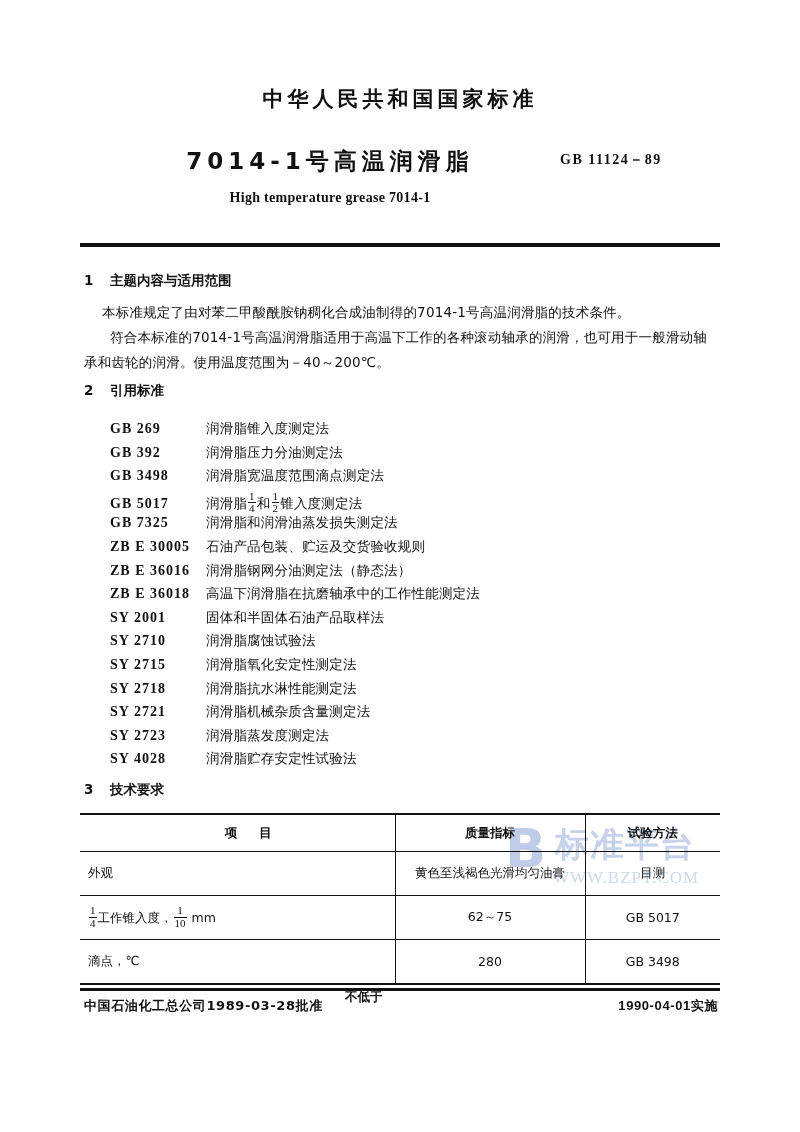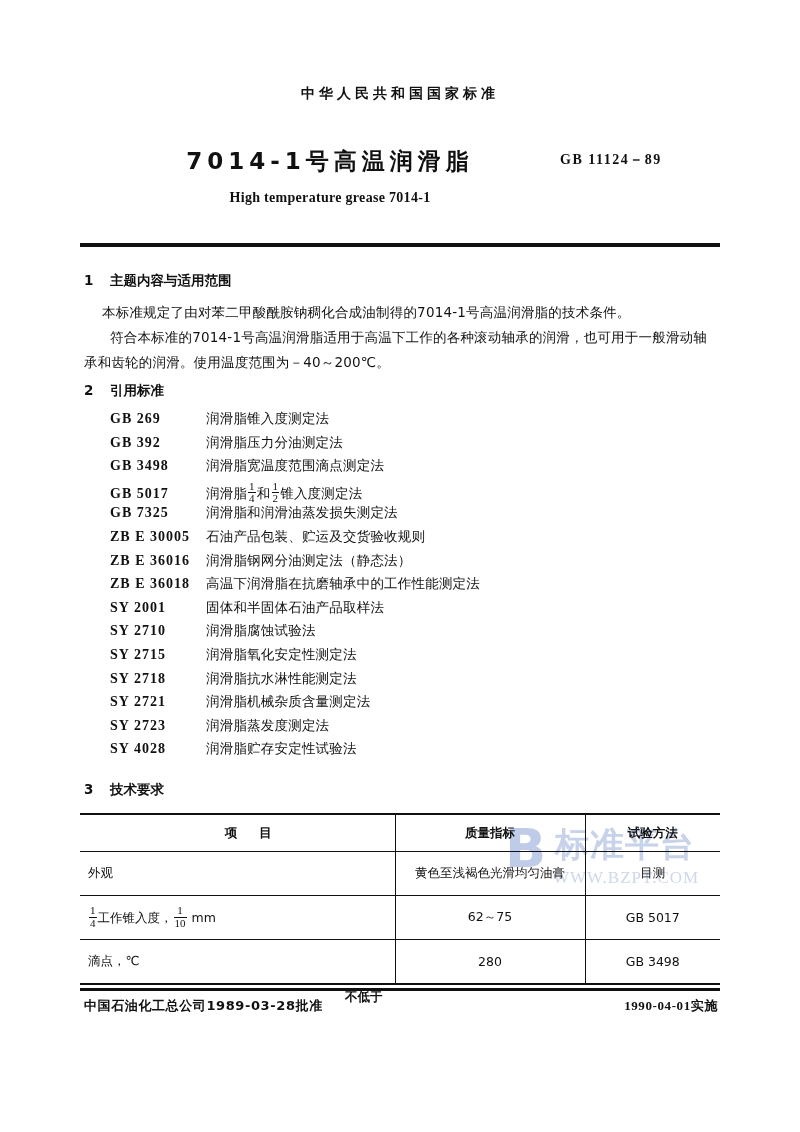--- a/index.html
+++ b/index.html
@@ -67,21 +67,21 @@
 
   
   .content { position: relative; z-index: 10; }
 
   .std-org {
     position: absolute;
     left: 0; right: 0;
     top: 85px;
     text-align: center;
     font-family: "DejaVu Sans", sans-serif;
-    font-size: 14px;
+    font-size: 21px;
     font-weight: bold;
     letter-spacing: 4px;
     color: #111;
   }
   .doc-title {
     position: absolute;
     left: 130px;
     top: 146px;
     width: 400px;
     text-align: center;
@@ -139,21 +139,21 @@
     font-family: "DejaVu Sans", sans-serif;
     font-size: 13.5px;
     color: #111;
     line-height: 25px;
     letter-spacing: 0.2px;
   }
 
   .ref-list {
     position: absolute;
     left: 110px;
-    top: 410px;
+    top: 420px;
     width: 600px;
   }
   .ref-item {
     display: flex;
     align-items: baseline;
     height: 23.6px;
     font-family: "DejaVu Sans", sans-serif;
     font-size: 13.5px;
     color: #111;
     white-space: nowrap;
@@ -248,21 +248,21 @@
     font-size: 13px;
     font-weight: bold;
     letter-spacing: 0.6px;
     color: #111;
     white-space: nowrap;
   }
   .footer-right {
     position: absolute;
     right: 82px;
     top: 997px;
-    font-family: Liberation Serif, serif;
+    font-family: Liberation Sans, sans-serif;
     font-size: 13px;
     font-weight: bold;
     letter-spacing: 0.6px;
     color: #111;
     white-space: nowrap;
   }
 </style>
 </head>
 <body>
 

